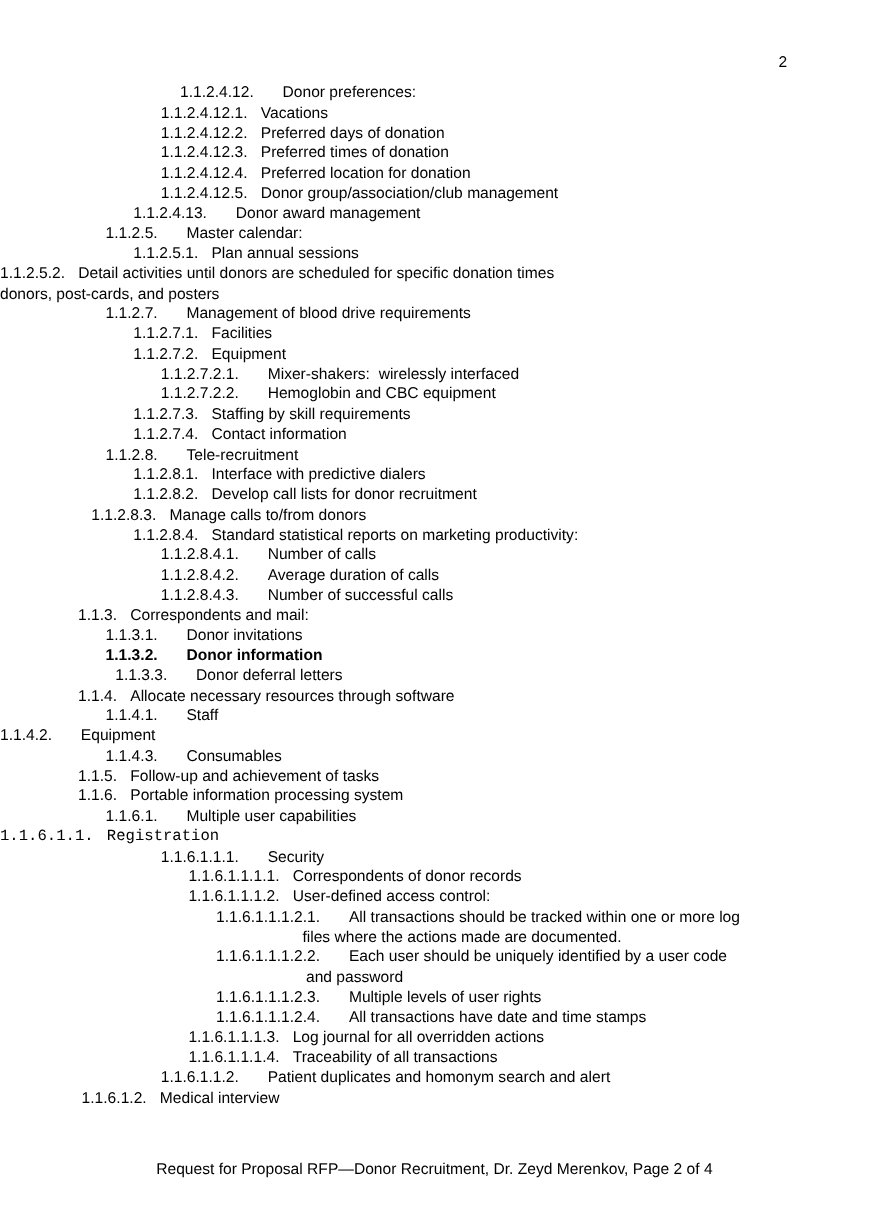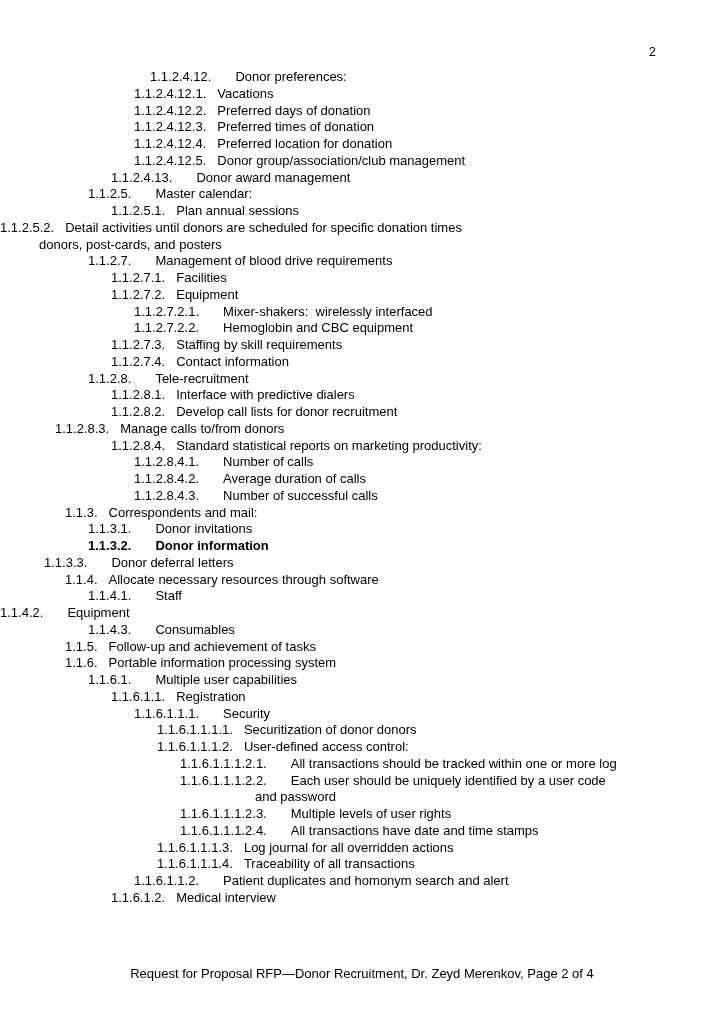--- a/index.html
+++ b/index.html
@@ -51,55 +51,56 @@
       <div class="line" style="padding-left: 111px; margin-left: 39px;"><span class="num">1.1.2.4.12.</span><span class="gap tab"></span><span class="txt">Donor preferences:</span></div>
       <div class="line" style="padding-left: 134px;"><span class="num">1.1.2.4.12.1.</span><span class="gap"></span><span class="txt">Vacations</span></div>
       <div class="line" style="padding-left: 134px;"><span class="num">1.1.2.4.12.2.</span><span class="gap"></span><span class="txt">Preferred days of donation</span></div>
       <div class="line" style="padding-left: 134px;"><span class="num">1.1.2.4.12.3.</span><span class="gap"></span><span class="txt">Preferred times of donation</span></div>
       <div class="line" style="padding-left: 134px;"><span class="num">1.1.2.4.12.4.</span><span class="gap"></span><span class="txt">Preferred location for donation</span></div>
       <div class="line" style="padding-left: 134px;"><span class="num">1.1.2.4.12.5.</span><span class="gap"></span><span class="txt">Donor group/association/club management</span></div>
       <div class="line" style="padding-left: 111px;"><span class="num">1.1.2.4.13.</span><span class="gap tab"></span><span class="txt">Donor award management</span></div>
       <div class="line" style="padding-left: 88px;"><span class="num">1.1.2.5.</span><span class="gap tab"></span><span class="txt">Master calendar:</span></div>
       <div class="line" style="padding-left: 111px;"><span class="num">1.1.2.5.1.</span><span class="gap"></span><span class="txt">Plan annual sessions</span></div>
       <div class="line" style=""><span class="num">1.1.2.5.2.</span><span class="gap"></span><span class="txt">Detail activities until donors are scheduled for specific donation times</span></div>
-      <div class="line" style=" margin-left: 39px;"><span class="txt">donors, post-cards, and posters</span></div>
+      <div class="line" style=""><span class="txt">donors, post-cards, and posters</span></div>
       <div class="line" style="padding-left: 88px;"><span class="num">1.1.2.7.</span><span class="gap tab"></span><span class="txt">Management of blood drive requirements</span></div>
       <div class="line" style="padding-left: 111px;"><span class="num">1.1.2.7.1.</span><span class="gap"></span><span class="txt">Facilities</span></div>
       <div class="line" style="padding-left: 111px;"><span class="num">1.1.2.7.2.</span><span class="gap"></span><span class="txt">Equipment</span></div>
       <div class="line" style="padding-left: 134px;"><span class="num">1.1.2.7.2.1.</span><span class="gap tab"></span><span class="txt">Mixer-shakers:  wirelessly interfaced</span></div>
       <div class="line" style="padding-left: 134px;"><span class="num">1.1.2.7.2.2.</span><span class="gap tab"></span><span class="txt">Hemoglobin and CBC equipment</span></div>
       <div class="line" style="padding-left: 111px;"><span class="num">1.1.2.7.3.</span><span class="gap"></span><span class="txt">Staffing by skill requirements</span></div>
       <div class="line" style="padding-left: 111px;"><span class="num">1.1.2.7.4.</span><span class="gap"></span><span class="txt">Contact information</span></div>
       <div class="line" style="padding-left: 88px;"><span class="num">1.1.2.8.</span><span class="gap tab"></span><span class="txt">Tele-recruitment</span></div>
       <div class="line" style="padding-left: 111px;"><span class="num">1.1.2.8.1.</span><span class="gap"></span><span class="txt">Interface with predictive dialers</span></div>
       <div class="line" style="padding-left: 111px;"><span class="num">1.1.2.8.2.</span><span class="gap"></span><span class="txt">Develop call lists for donor recruitment</span></div>
-      <div class="line" style="padding-left: 55px;"><span class="num">1.1.2.8.3.</span><span class="gap"></span><span class="txt">Manage calls to/from donors</span></div>
+      <div class="line" style="padding-left: 76px;"><span class="num">1.1.2.8.3.</span><span class="gap"></span><span class="txt">Manage calls to/from donors</span></div>
       <div class="line" style="padding-left: 111px;"><span class="num">1.1.2.8.4.</span><span class="gap"></span><span class="txt">Standard statistical reports on marketing productivity:</span></div>
       <div class="line" style="padding-left: 134px;"><span class="num">1.1.2.8.4.1.</span><span class="gap tab"></span><span class="txt">Number of calls</span></div>
       <div class="line" style="padding-left: 134px;"><span class="num">1.1.2.8.4.2.</span><span class="gap tab"></span><span class="txt">Average duration of calls</span></div>
       <div class="line" style="padding-left: 134px;"><span class="num">1.1.2.8.4.3.</span><span class="gap tab"></span><span class="txt">Number of successful calls</span></div>
       <div class="line" style="padding-left: 65px;"><span class="num">1.1.3.</span><span class="gap"></span><span class="txt">Correspondents and mail:</span></div>
       <div class="line" style="padding-left: 88px;"><span class="num">1.1.3.1.</span><span class="gap tab"></span><span class="txt">Donor invitations</span></div>
       <div class="line" style="padding-left: 88px; font-weight: bold;"><span class="num">1.1.3.2.</span><span class="gap tab"></span><span class="txt">Donor information</span></div>
-      <div class="line" style="padding-left: 44px;"><span class="num">1.1.3.3.</span><span class="gap tab"></span><span class="txt">Donor deferral letters</span></div>
+      <div class="line" style="padding-left: 96px;"><span class="num">1.1.3.3.</span><span class="gap tab"></span><span class="txt">Donor deferral letters</span></div>
       <div class="line" style="padding-left: 65px;"><span class="num">1.1.4.</span><span class="gap"></span><span class="txt">Allocate necessary resources through software</span></div>
       <div class="line" style="padding-left: 88px;"><span class="num">1.1.4.1.</span><span class="gap tab"></span><span class="txt">Staff</span></div>
       <div class="line" style=""><span class="num">1.1.4.2.</span><span class="gap tab"></span><span class="txt">Equipment</span></div>
       <div class="line" style="padding-left: 88px;"><span class="num">1.1.4.3.</span><span class="gap tab"></span><span class="txt">Consumables</span></div>
       <div class="line" style="padding-left: 65px;"><span class="num">1.1.5.</span><span class="gap"></span><span class="txt">Follow-up and achievement of tasks</span></div>
       <div class="line" style="padding-left: 65px;"><span class="num">1.1.6.</span><span class="gap"></span><span class="txt">Portable information processing system</span></div>
       <div class="line" style="padding-left: 88px;"><span class="num">1.1.6.1.</span><span class="gap tab"></span><span class="txt">Multiple user capabilities</span></div>
-      <div class="line" style="padding-left: 111px;"><span class="num">1.1.6.1.1.</span><span class="gap"></span><span class="txt">Registration</span></div>
+      <div class="line" style=" font-family: Liberation Mono, monospace;"><span class="num">1.1.6.1.1.</span><span class="gap"></span><span class="txt">Registration</span></div>
       <div class="line" style="padding-left: 134px;"><span class="num">1.1.6.1.1.1.</span><span class="gap tab"></span><span class="txt">Security</span></div>
-      <div class="line" style="padding-left: 157px;"><span class="num">1.1.6.1.1.1.1.</span><span class="gap"></span><span class="txt">Securitization of donor donors</span></div>
+      <div class="line" style="padding-left: 157px;"><span class="num">1.1.6.1.1.1.1.</span><span class="gap"></span><span class="txt">Correspondents of donor records</span></div>
       <div class="line" style="padding-left: 157px;"><span class="num">1.1.6.1.1.1.2.</span><span class="gap"></span><span class="txt">User-defined access control:</span></div>
       <div class="line" style="padding-left: 180px;"><span class="num">1.1.6.1.1.1.2.1.</span><span class="gap tab"></span><span class="txt">All transactions should be tracked within one or more log</span></div>
+      <div class="line" style="padding-left: 252px;"><span class="txt">files where the actions made are documented.</span></div>
       <div class="line" style="padding-left: 180px;"><span class="num">1.1.6.1.1.1.2.2.</span><span class="gap tab"></span><span class="txt">Each user should be uniquely identified by a user code</span></div>
       <div class="line" style="padding-left: 255px;"><span class="txt">and password</span></div>
       <div class="line" style="padding-left: 180px;"><span class="num">1.1.6.1.1.1.2.3.</span><span class="gap tab"></span><span class="txt">Multiple levels of user rights</span></div>
       <div class="line" style="padding-left: 180px;"><span class="num">1.1.6.1.1.1.2.4.</span><span class="gap tab"></span><span class="txt">All transactions have date and time stamps</span></div>
       <div class="line" style="padding-left: 157px;"><span class="num">1.1.6.1.1.1.3.</span><span class="gap"></span><span class="txt">Log journal for all overridden actions</span></div>
       <div class="line" style="padding-left: 157px;"><span class="num">1.1.6.1.1.1.4.</span><span class="gap"></span><span class="txt">Traceability of all transactions</span></div>
       <div class="line" style="padding-left: 134px;"><span class="num">1.1.6.1.1.2.</span><span class="gap tab"></span><span class="txt">Patient duplicates and homonym search and alert</span></div>
-      <div class="line" style="padding-left: 111px;"><span class="num">1.1.6.1.2.</span><span class="gap"></span><span class="txt">Medical interview</span></div>
+      <div class="line" style="padding-left: 68px;"><span class="num">1.1.6.1.2.</span><span class="gap"></span><span class="txt">Medical interview</span></div>
     </div>
   <div class="footer">Request for Proposal RFP—Donor Recruitment, Dr. Zeyd Merenkov, Page 2 of 4</div>
 </div>
 
 </body></html>

